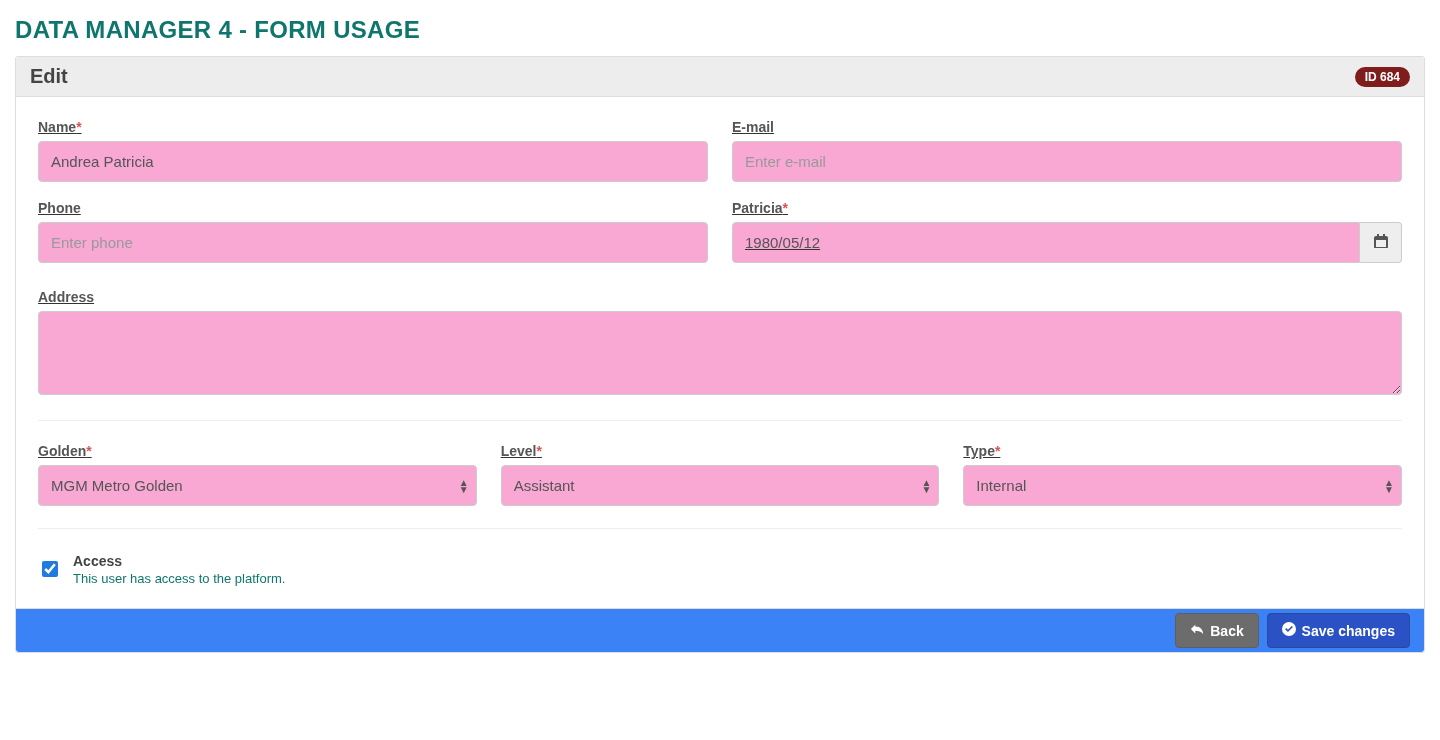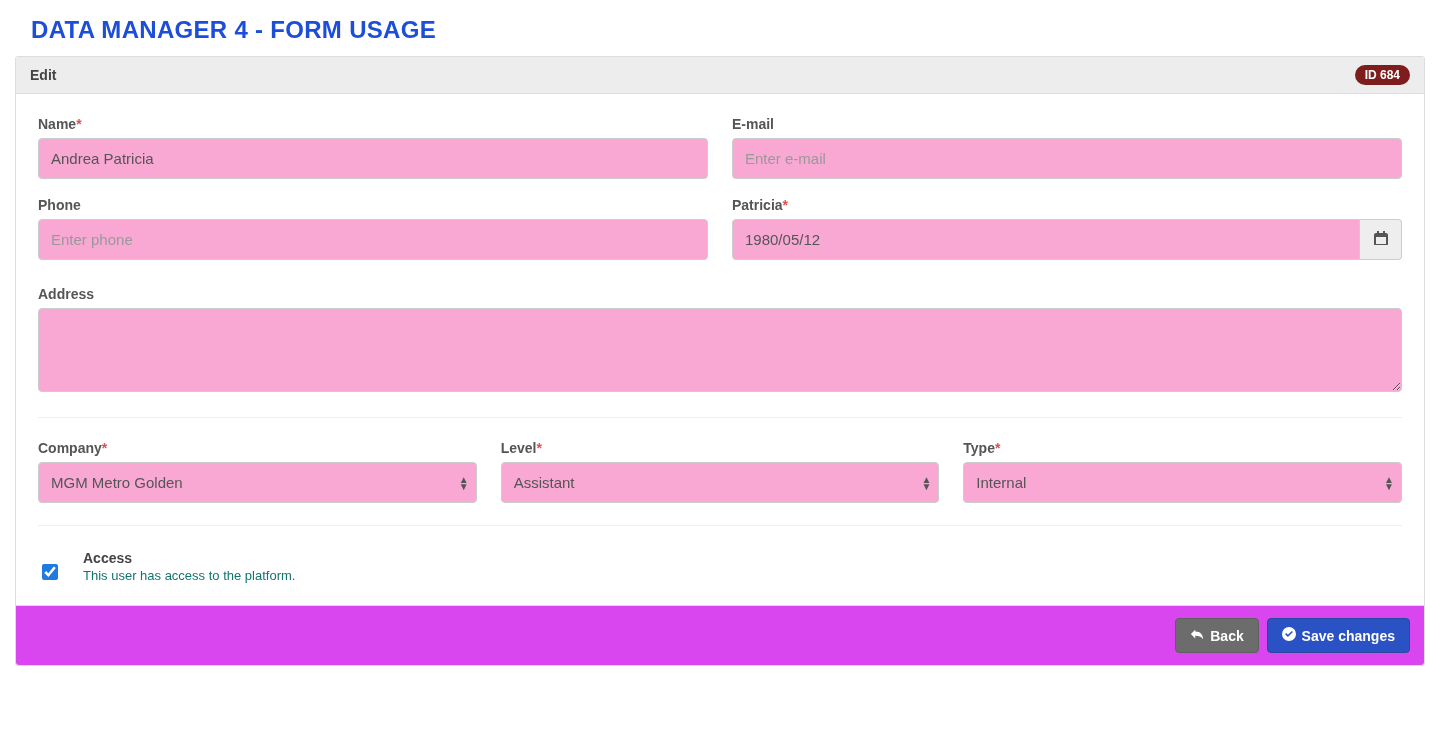--- a/index.html
+++ b/index.html
@@ -10,74 +10,74 @@
     color: #333;
     background: #fff;
   }
   .page {
     padding: 8px 15px 20px 15px;
   }
   h1.page-title {
     font-size: 24px;
     font-weight: 800;
     letter-spacing: 0.3px;
-    margin: 8px 0 12px 16px;
-    color: #1d4ed8;
+    margin: 8px 0 12px 0;
+    color: #0f766e;
   }
   .panel {
     border: 1px solid #ddd;
     border-radius: 3px;
     background: #fff;
     margin-bottom: 20px;
   }
   .panel-header {
     background: #ededed;
     border-bottom: 1px solid #ddd;
     padding: 8px 14px;
     display: flex;
     align-items: center;
     justify-content: space-between;
     border-top-left-radius: 3px;
     border-top-right-radius: 3px;
   }
   .panel-title {
-    font-size: 14px;
+    font-size: 20px;
     font-weight: 700;
     color: #444;
   }
   .id-badge {
     background: #7f1d1d;
     color: #fff;
     font-size: 12px;
     font-weight: 700;
     padding: 3px 10px;
     border-radius: 10px;
   }
   .panel-body {
     padding: 22px 22px 10px 22px;
   }
   .panel-footer {
-    background: #d946ef;
+    background: #3b82f6;
     border-top: 1px solid #ddd;
-    padding: 12px 14px;
+    padding: 4px 14px;
     text-align: right;
     border-bottom-left-radius: 3px;
     border-bottom-right-radius: 3px;
   }
   .row {
     display: flex;
     flex-wrap: wrap;
     margin-left: -12px;
     margin-right: -12px;
   }
   .col-6 { flex: 0 0 50%; max-width: 50%; padding: 0 12px; }
   .col-12 { flex: 0 0 100%; max-width: 100%; padding: 0 12px; margin-top: 8px; }
   .col-4 { flex: 0 0 33.3333%; max-width: 33.3333%; padding: 0 12px; }
 
-  .form-group { margin-bottom: 18px; }
+  .form-group { margin-bottom: 18px; text-decoration: underline; }
   label.form-label {
     display: block;
     font-size: 14px;
     font-weight: 700;
     color: #555;
     margin-bottom: 6px;
   }
   .req { color: #d9534f; font-weight: 700; }
   .form-control, .form-select, .form-textarea {
     width: 100%;
@@ -128,22 +128,22 @@
   }
 
   hr.sep {
     border: none;
     border-top: 1px solid #eee;
     margin: 4px 0 22px 0;
   }
 
   .checkbox-row {
     display: flex;
-    align-items: flex-end;
-    gap: 22px;
+    align-items: center;
+    gap: 12px;
     padding: 2px 0 12px 0;
   }
   .checkbox-row input[type=checkbox] {
     width: 16px; height: 16px;
     margin-top: 2px;
     accent-color: #1f7be0;
   }
   .checkbox-text .cb-label { font-weight: 700; color: #444; }
   .checkbox-text .cb-desc { color: #0f766e; font-size: 13px; margin-top: 2px; }
 
@@ -231,21 +231,21 @@
           </div>
         </div>
       </div>
 
       <hr class="sep">
 
       <div class="row">
         <div class="col-4">
           <div class="form-group">
             <label class="form-label">
-              <span>Company</span><span class="req">*</span>
+              <span>Golden</span><span class="req">*</span>
             </label>
             <div class="select-wrap">
               <select class="form-select">
                 <option>MGM Metro Golden</option>
               </select>
               <div class="select-arrows">▲<br>▼</div>
             </div>
           </div>
         </div>
         <div class="col-4">

